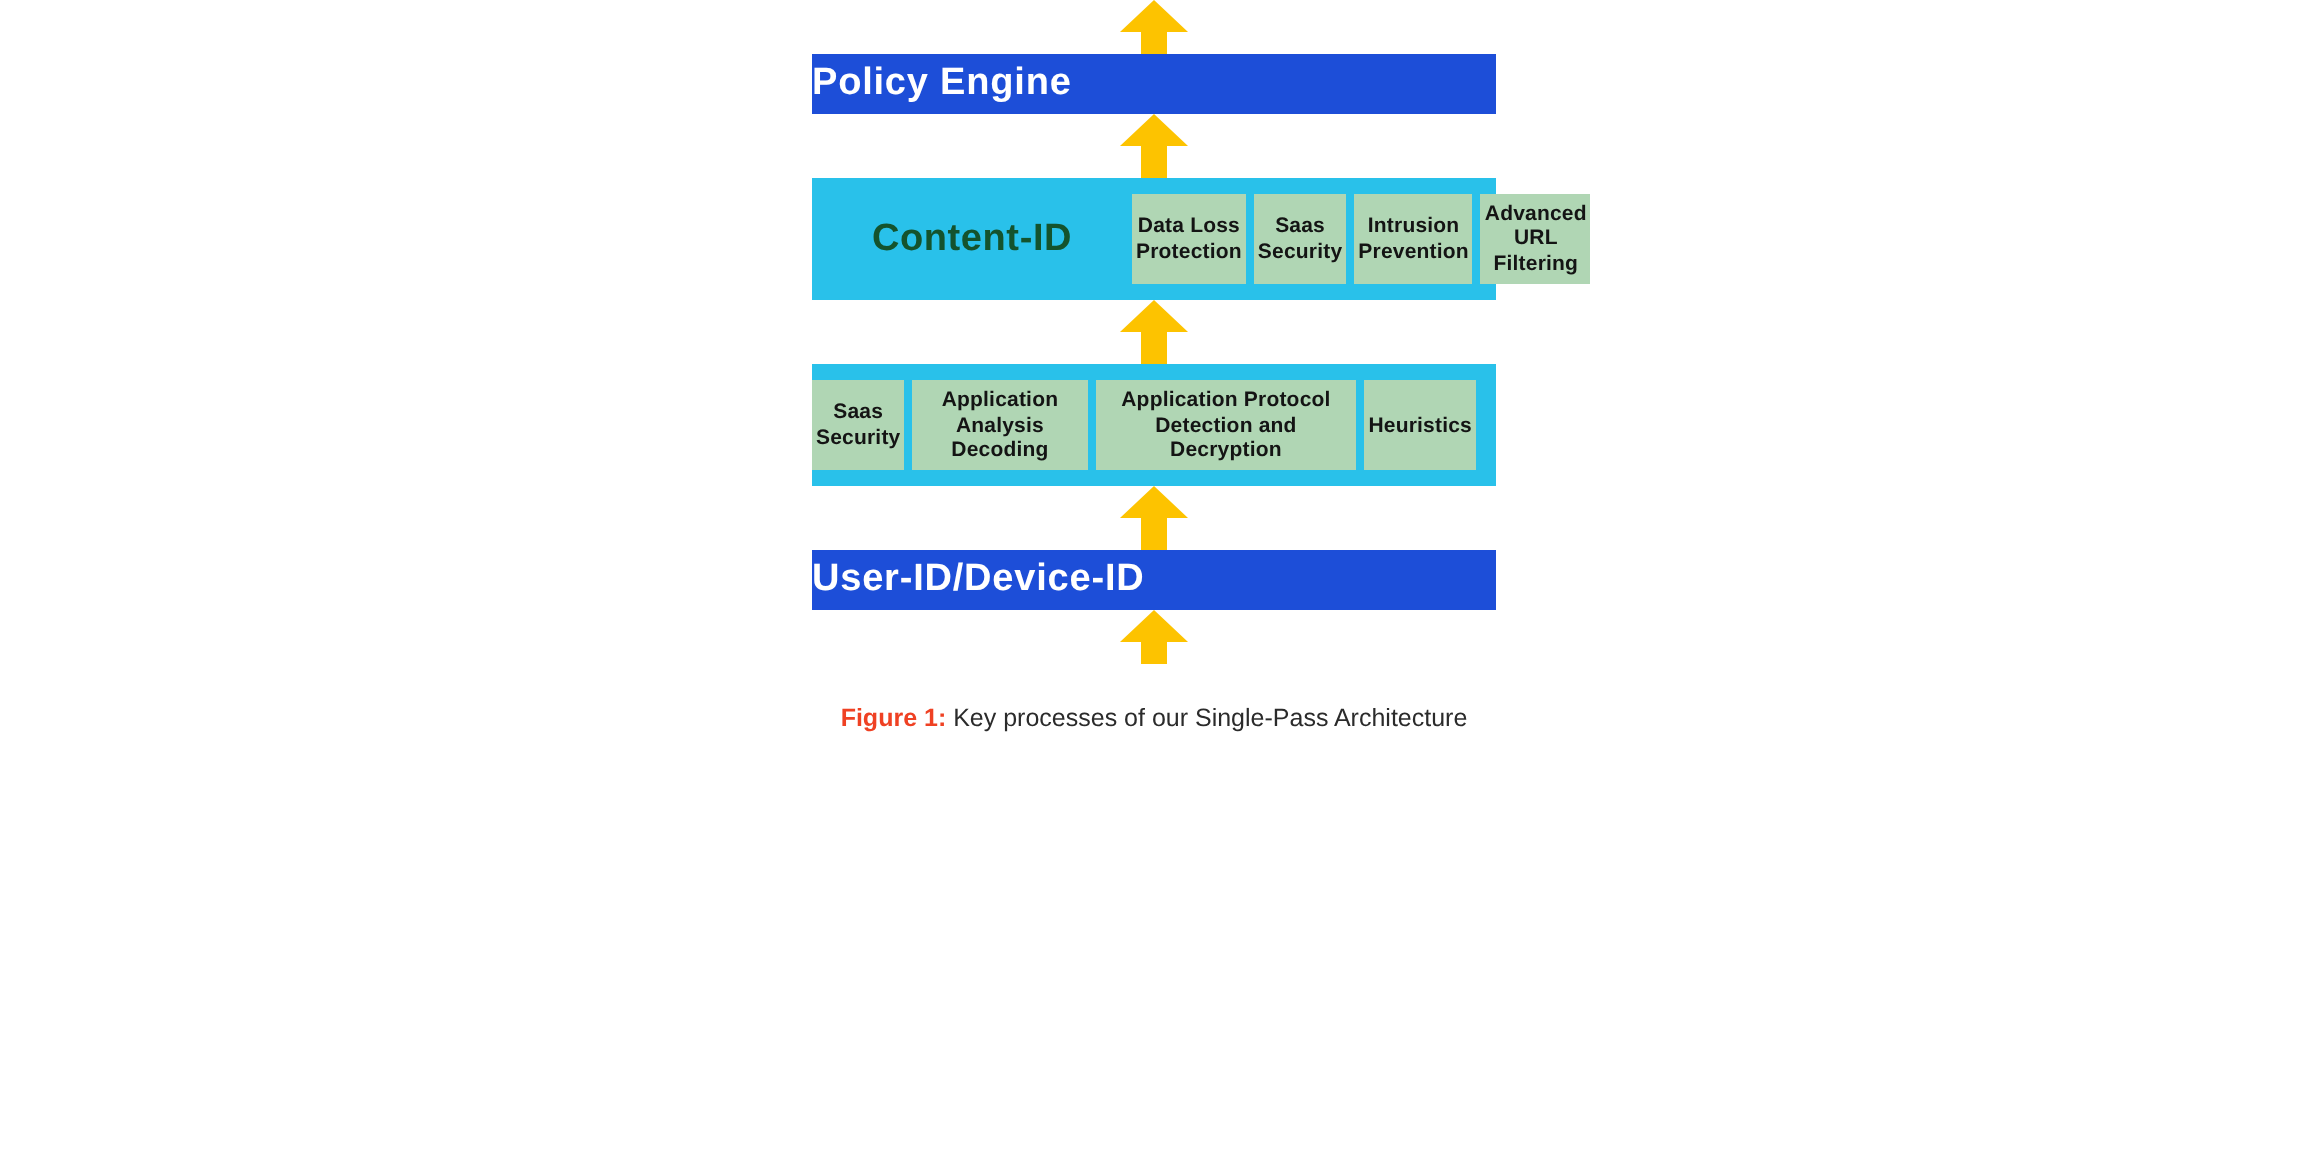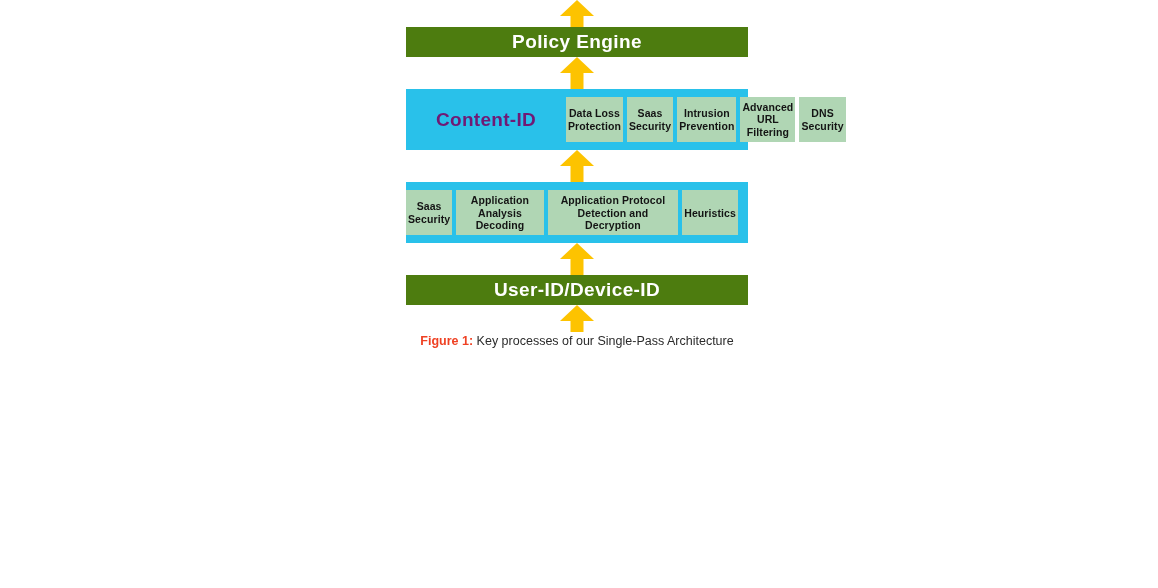--- a/index.html
+++ b/index.html
@@ -49,45 +49,45 @@
     height: 17px;
     background: #fdc300;
   }
   .arrow.short { height: 27px; }
   .arrow.short .stem { height: 12px; }
 
   
   .bar {
     width: 342px;
     height: 30px;
-    background: #4d7c0f;
+    background: #1d4ed8;
     display: flex;
     align-items: center;
-    justify-content: center;
+    justify-content: flex-start;
   }
   .bar-label {
     color: #ffffff;
     font-size: 19px;
     font-weight: bold;
     letter-spacing: 0.4px;
   }
 
   
   .panel {
     width: 342px;
     background: #29c1ea;
     display: flex;
     align-items: center;
     box-sizing: border-box;
     padding: 8px 10px 8px 0;
   }
   .panel-title {
     flex: 0 0 160px;
     text-align: center;
-    color: #701a75;
+    color: #14532d;
     font-size: 19px;
     font-weight: bold;
     letter-spacing: 0.3px;
   }
   .sublist {
     flex: 1 1 auto;
     display: flex;
     flex-direction: row;
     gap: 4px;
   }
@@ -108,21 +108,21 @@
   }
   .subbox.two-line { min-height: 31px; }
 
   
   .caption {
     width: 342px;
     text-align: center;
     font-size: 12.5px;
     color: #2b2b2b;
     white-space: nowrap;
-    margin-top: 2px;
+    margin-top: 20px;
   }
   .caption .fig {
     color: #ef4123;
     font-weight: bold;
   }
   .caption .ctext { font-weight: normal; }
 </style>
 </head>
 <body>
 
@@ -142,21 +142,20 @@
     <div class="stem"></div>
   </div>
 
   <div class="panel">
     <div class="panel-title">Content-ID</div>
     <div class="sublist">
       <div class="subbox">Data Loss Protection</div>
       <div class="subbox">Saas Security</div>
       <div class="subbox">Intrusion Prevention</div>
       <div class="subbox">Advanced URL Filtering</div>
-      <div class="subbox">DNS Security</div>
     </div>
   </div>
 
   <div class="arrow">
     <div class="head"></div>
     <div class="stem"></div>
   </div>
 
   <div class="panel">
     <div class="sublist">

